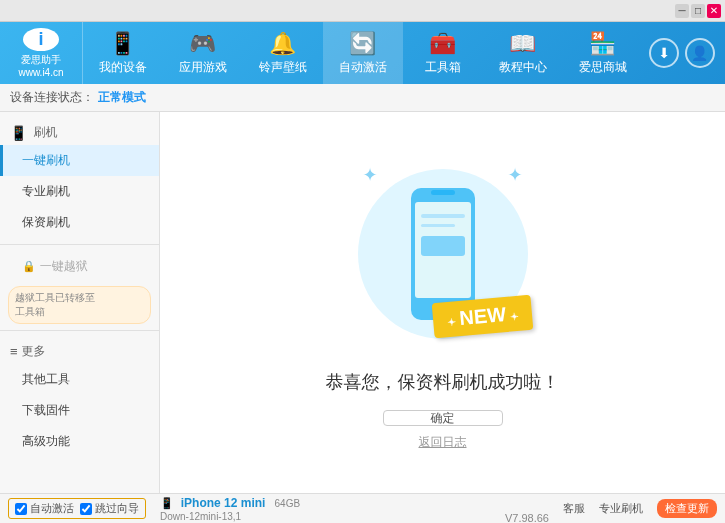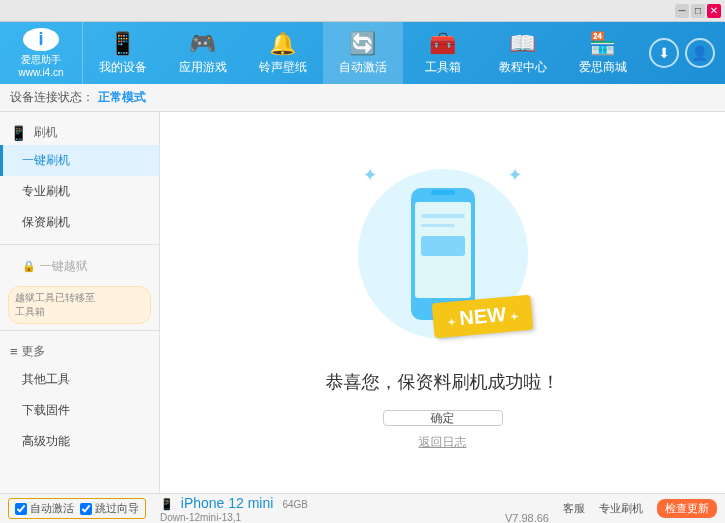--- a/index.html
+++ b/index.html
@@ -221,21 +221,21 @@
     .checkbox-label {
       display: flex; align-items: center; cursor: pointer; gap: 3px;
       border: 1px solid #e0a000;
       border-radius: 3px; padding: 1px 4px;
       color: #555;
     }
     .checkbox-label input { margin: 0; width: 12px; height: 12px; }
     .device-info {
       flex: 1; padding-left: 6px;
     }
-    .device-name { color: #1a8fd1; font-weight: normal; font-size: 14px; }
+    .device-name { color: #1a8fd1; font-weight: bold; font-size: 12px; }
     .device-sub { color: #888; font-size: 10px; }
     .bottom-right {
       display: flex; align-items: center; gap: 14px;
     }
     .bottom-right-item { color: #555; font-size: 11px; cursor: pointer; }
     .version { color: #888; font-size: 11px; margin-top: 18px; }
     .update-btn {
       background: #ff6b35;
       color: #fff; border: none;
       border-radius: 8px; padding: 2px 8px;

